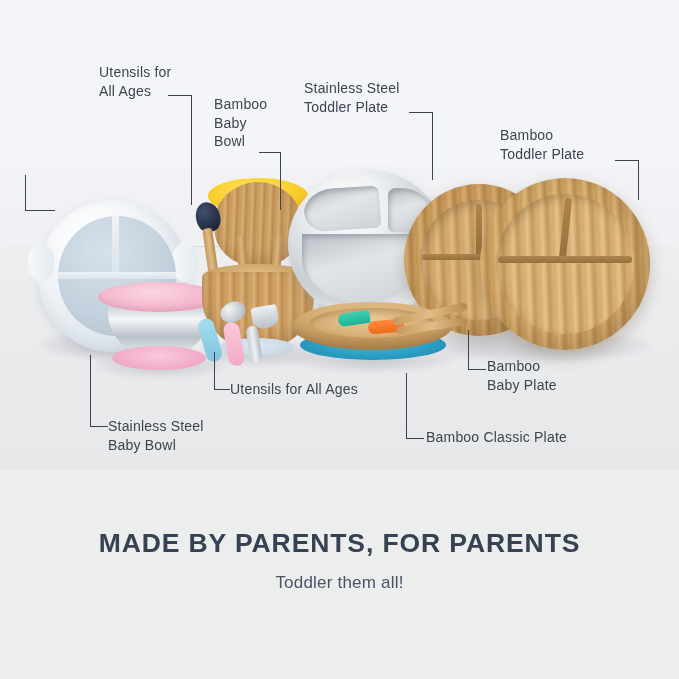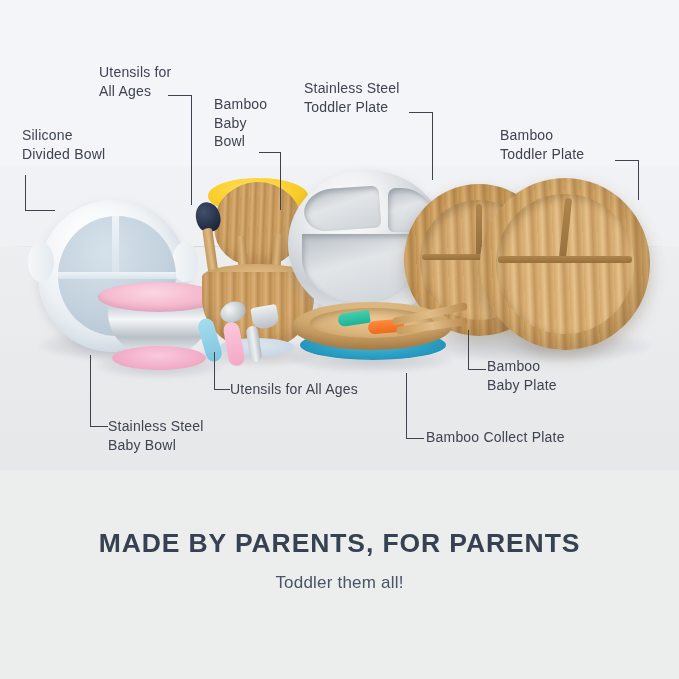--- a/index.html
+++ b/index.html
@@ -412,22 +412,20 @@
       <div class="bc-blue"></div>
       <div class="bc-body">
         <div class="bc-inner"></div>
         <div class="sp-teal"></div>
         <div class="sp-orange"></div>
         <div class="wood-handle wh1"></div>
         <div class="wood-handle wh2"></div>
       </div>
     </div>
 
-    <div class="label" style="left:22px; top:126px;">Silicone
-Divided Bowl</div>
     <div class="leader" style="left:25px; top:175px; width:30px; height:36px;">
       <i class="v" style="left:0; top:0; height:36px;"></i>
       <i class="h" style="left:0; top:35px; width:30px;"></i>
     </div>
 
     <div class="label" style="left:99px; top:63px;">Utensils for
 All Ages</div>
     <div class="leader" style="left:168px; top:95px; width:24px; height:110px;">
       <i class="h" style="left:0; top:0; width:24px;"></i>
       <i class="v" style="left:23px; top:0; height:110px;"></i>
@@ -468,21 +466,21 @@
       <i class="h" style="left:0; top:37px; width:16px;"></i>
     </div>
 
     <div class="label" style="left:487px; top:357px;">Bamboo
 Baby Plate</div>
     <div class="leader" style="left:468px; top:330px; width:18px; height:40px;">
       <i class="v" style="left:0; top:0; height:40px;"></i>
       <i class="h" style="left:0; top:39px; width:18px;"></i>
     </div>
 
-    <div class="label" style="left:426px; top:428px;">Bamboo Collect Plate</div>
+    <div class="label" style="left:426px; top:428px;">Bamboo Classic Plate</div>
     <div class="leader" style="left:406px; top:373px; width:18px; height:66px;">
       <i class="v" style="left:0; top:0; height:66px;"></i>
       <i class="h" style="left:0; top:65px; width:18px;"></i>
     </div>
 
   </div>
 
   <div class="footer">
     <div class="headline">MADE BY PARENTS, FOR PARENTS</div>
     <div class="subline">Toddler them all!</div>

